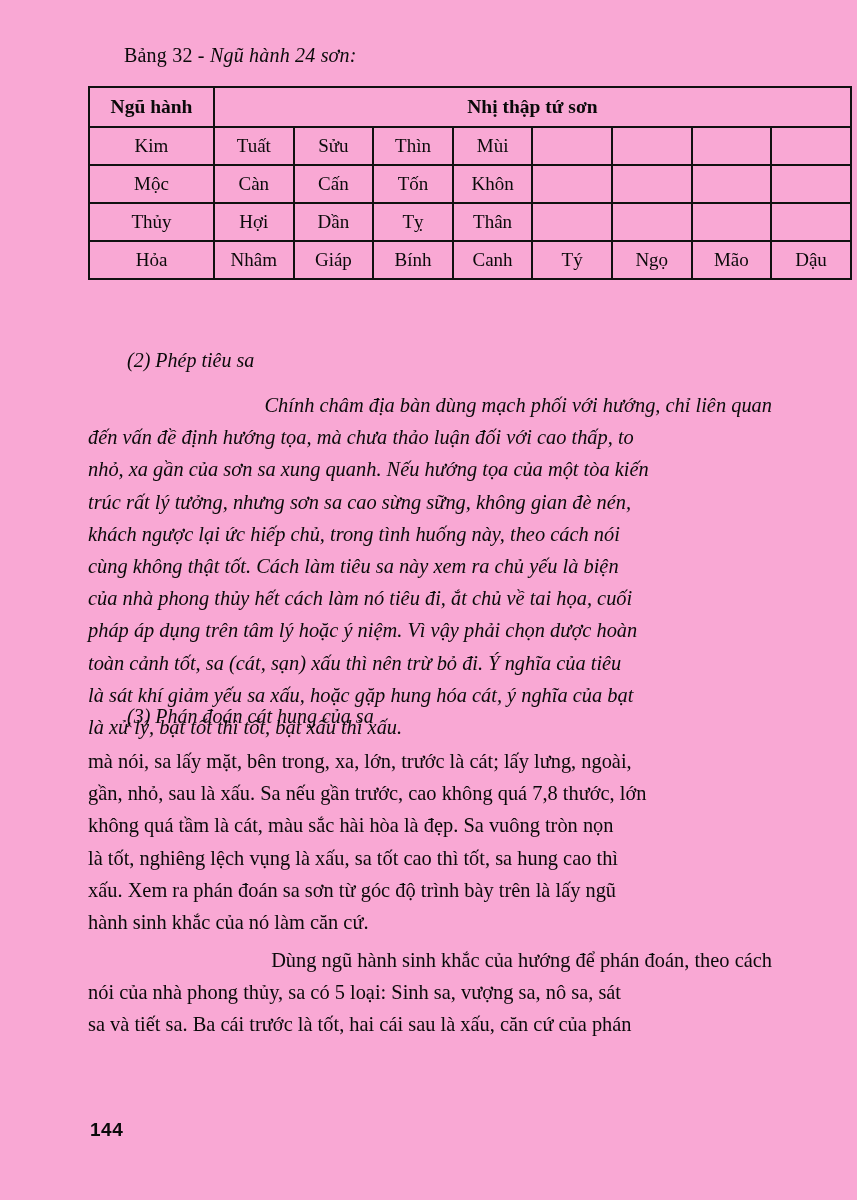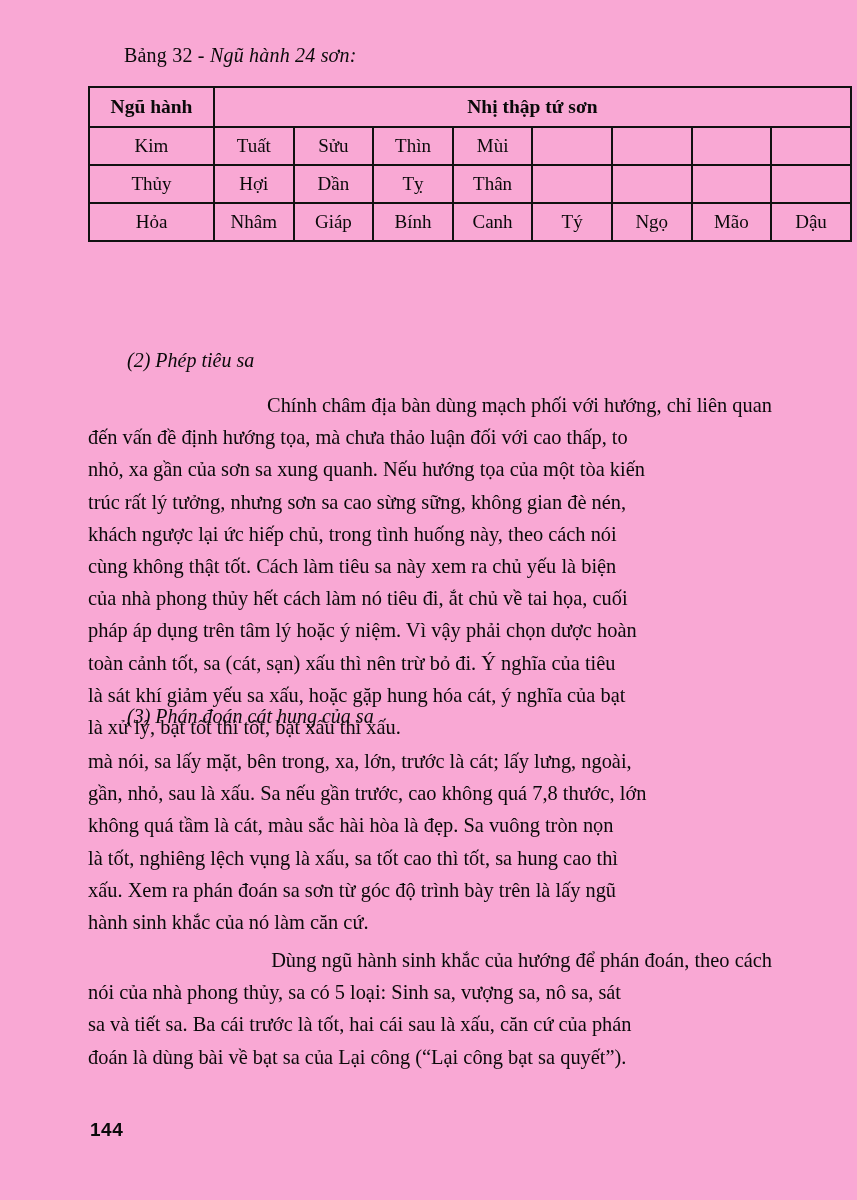--- a/index.html
+++ b/index.html
@@ -100,21 +100,21 @@
     display: block;
     white-space: nowrap;
   }
   .body-block .ln.stretch {
     display: flex;
     justify-content: space-between;
   }
   .body-block .ln.stretch > span { white-space: pre; }
   .indent { display: inline-block; width: 40px; }
 
-  #para-1 { top: 389px; }
+  #para-1 { top: 389px; font-style: italic; }
   #para-2 { top: 745px; }
   #para-3 { top: 944px; }
 
   
   .page-number {
     position: absolute;
     left: 90px;
     top: 1119px;
     font-family: "Liberation Sans", "DejaVu Sans", sans-serif;
     font-weight: 700;
@@ -150,20 +150,31 @@
         <th colspan="8">Nhị thập tứ sơn</th>
       </tr>
     </thead>
     <tbody>
       <tr>
         <td>Kim</td>
         <td>Tuất</td>
         <td>Sửu</td>
         <td>Thìn</td>
         <td>Mùi</td>
+        <td></td>
+        <td></td>
+        <td></td>
+        <td></td>
+      </tr>
+      <tr>
+        <td>Mộc</td>
+        <td>Càn</td>
+        <td>Cấn</td>
+        <td>Tốn</td>
+        <td>Khôn</td>
         <td></td>
         <td></td>
         <td></td>
         <td></td>
       </tr>
       <tr>
         <td>Thủy</td>
         <td>Hợi</td>
         <td>Dần</td>
         <td>Tỵ</td>
@@ -249,20 +260,17 @@
     <span class="ln stretch">
         <span class="indent"></span>
         <span>Dùng ngũ hành sinh khắc của hướng để phán đoán, theo cách</span>
       </span>
     <span class="ln stretch">
         <span>nói của nhà phong thủy, sa có 5 loại: Sinh sa, vượng sa, nô sa, sát</span>
       </span>
     <span class="ln stretch">
         <span>sa và tiết sa. Ba cái trước là tốt, hai cái sau là xấu, căn cứ của phán</span>
       </span>
-    <span class="ln stretch">
-        <span>đoán là dùng bài về bạt sa của Lại công (“Lại công bạt sa quyết”).</span>
-      </span>
   </div>
 
   <div class="page-number">144</div>
 
 </div>
 
 </body></html>

